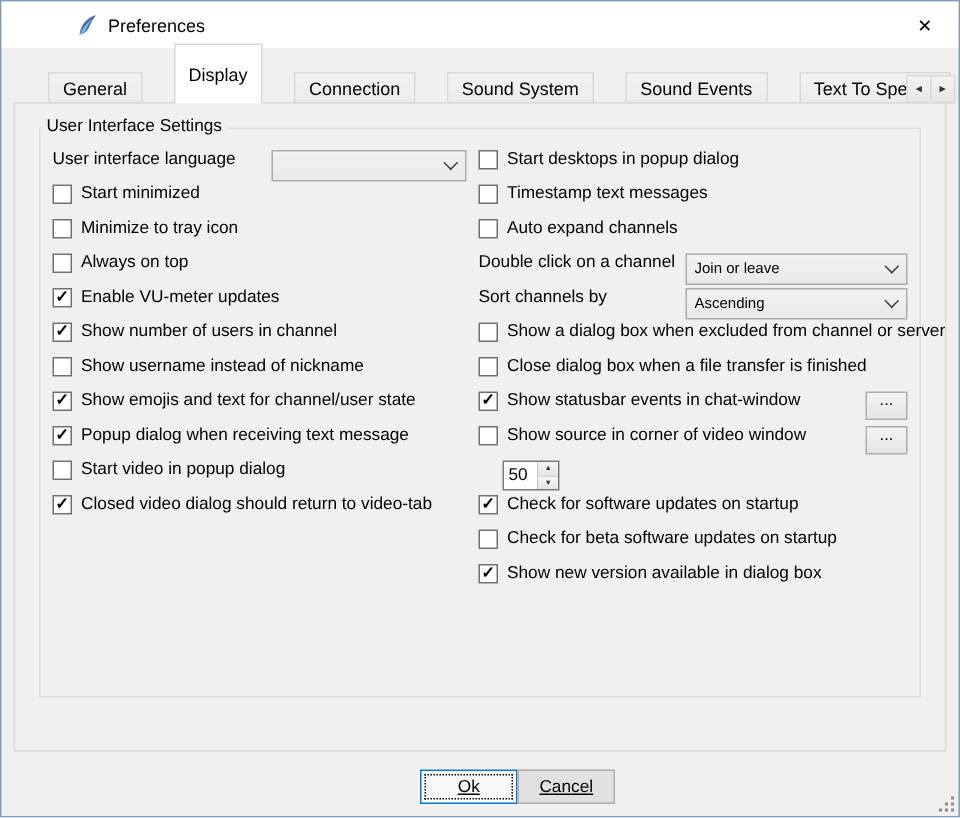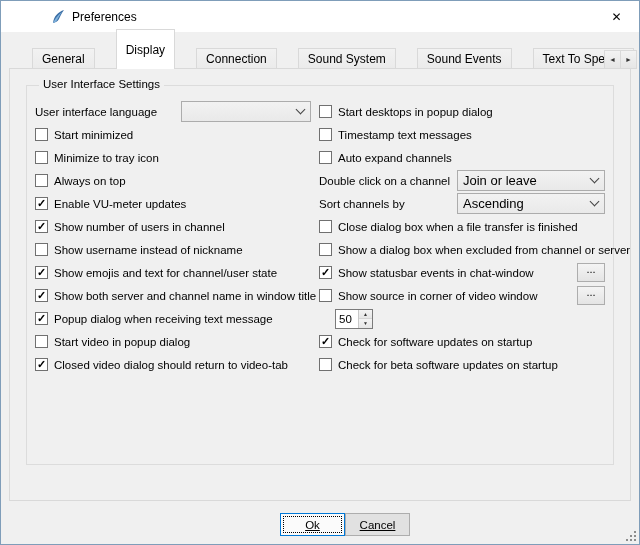--- a/index.html
+++ b/index.html
@@ -20,39 +20,39 @@
   .tab.selected { height:40px; background:#fff; border-bottom:none; position:relative; z-index:3; }
   .tab-scroll { position:absolute; right:0; bottom:0; display:flex; z-index:4; background:#f0f0f0; }
   .tab-scroll-btn { width:17px; height:19px; border:1px solid #d9d9d9; background:linear-gradient(#f2f2f2,#e6e6e6);
                     display:flex; align-items:center; justify-content:center; font-size:7px; color:#333; margin-left:-1px; }
 
   
   .tab-page { position:relative; z-index:0; margin:-1px 8px 0 8px; height:433px; border:1px solid #d9d9d9; background:#f0f0f0; padding:10px 16px 0; }
 
   
   .groupbox { position:relative; border:1px solid #dcdcdc; height:380px; margin-top:6px; padding:14px 8px 0 8px; }
-  .group-title { position:absolute; top:-8px; left:12px; background:#f0f0f0; padding:0 4px; font-size:11.5px; }
+  .group-title { position:absolute; top:-8px; left:0; background:#f0f0f0; padding:0 4px; font-size:11.5px; }
   .cols { display:flex; }
   .col-left { width:276px; flex:none; }
   .col-right { flex:1; min-width:0; margin-left:8px; }
 
-  .row { height:23px; display:flex; align-items:center; white-space:nowrap; }
+  .row { height:23px; display:flex; align-items:flex-start; white-space:nowrap; }
   .lbl { font-size:11.5px; }
 
   
   .checkbox { width:13px; height:13px; background:#fff; border:1px solid #707070; flex:none; margin-right:6px;
               display:flex; align-items:center; justify-content:center; font-size:11px; line-height:11px; }
   .checkbox::after { content:"✓"; visibility:hidden; font-weight:bold; margin-top:-1px; }
   .checkbox.checked::after { visibility:visible; }
   .cb-label { font-size:11.5px; }
 
   
   .combo { height:21px; border:1px solid #acacac; background:linear-gradient(#f2f2f2,#e9e9e9);
            display:flex; align-items:center; padding:0 6px 0 5px; }
-  .combo-val { flex:1; font-size:13px; overflow:hidden; }
+  .combo-val { flex:1; font-size:10px; overflow:hidden; }
   .chev { width:7px; height:7px; border-right:1.4px solid #444; border-bottom:1.4px solid #444;
           transform:rotate(45deg); margin-top:-4px; flex:none; }
   .combo-lang { width:130px; margin-left:auto; }
   .combo-right { width:148px; margin-left:auto; }
 
   
   .dots-btn { width:28px; height:19px; border:1px solid #adadad; background:linear-gradient(#f4f4f4,#e4e4e4);
               display:flex; align-items:flex-start; justify-content:center; font-size:11px; line-height:10px; margin-left:auto; }
 
   
@@ -161,24 +161,20 @@
           <div class="row">
             <span class="checkbox"></span>
             <span class="cb-label">Show username instead of nickname</span>
           </div>
           <div class="row">
             <span class="checkbox checked"></span>
             <span class="cb-label">Show emojis and text for channel/user state</span>
           </div>
           <div class="row">
             <span class="checkbox checked"></span>
-            <span class="cb-label">Show both server and channel name in window title</span>
-          </div>
-          <div class="row">
-            <span class="checkbox checked"></span>
             <span class="cb-label">Popup dialog when receiving text message</span>
           </div>
           <div class="row">
             <span class="checkbox"></span>
             <span class="cb-label">Start video in popup dialog</span>
           </div>
           <div class="row">
             <span class="checkbox checked"></span>
             <span class="cb-label">Closed video dialog should return to video-tab</span>
           </div>
@@ -206,25 +202,25 @@
           </div>
           <div class="row">
             <span class="lbl">Sort channels by</span>
             <div class="combo combo-right">
               <span class="combo-val">Ascending</span>
               <span class="chev"></span>
             </div>
           </div>
           <div class="row">
             <span class="checkbox"></span>
+            <span class="cb-label">Show a dialog box when excluded from channel or server</span>
+          </div>
+          <div class="row">
+            <span class="checkbox"></span>
             <span class="cb-label">Close dialog box when a file transfer is finished</span>
-          </div>
-          <div class="row">
-            <span class="checkbox"></span>
-            <span class="cb-label">Show a dialog box when excluded from channel or server</span>
           </div>
           <div class="row">
             <span class="checkbox checked"></span>
             <span class="cb-label">Show statusbar events in chat-window</span>
             <div class="dots-btn">
                 <span>...</span>
               </div>
           </div>
           <div class="row">
             <span class="checkbox"></span>
@@ -247,20 +243,24 @@
             </div>
           </div>
           <div class="row">
             <span class="checkbox checked"></span>
             <span class="cb-label">Check for software updates on startup</span>
           </div>
           <div class="row">
             <span class="checkbox"></span>
             <span class="cb-label">Check for beta software updates on startup</span>
           </div>
+          <div class="row">
+            <span class="checkbox checked"></span>
+            <span class="cb-label">Show new version available in dialog box</span>
+          </div>
         </div>
 
       </div>
     </div>
   </div>
 
   <div class="footer">
     <div class="btn default">
         <span class="btn-label">Ok</span>
       </div>

